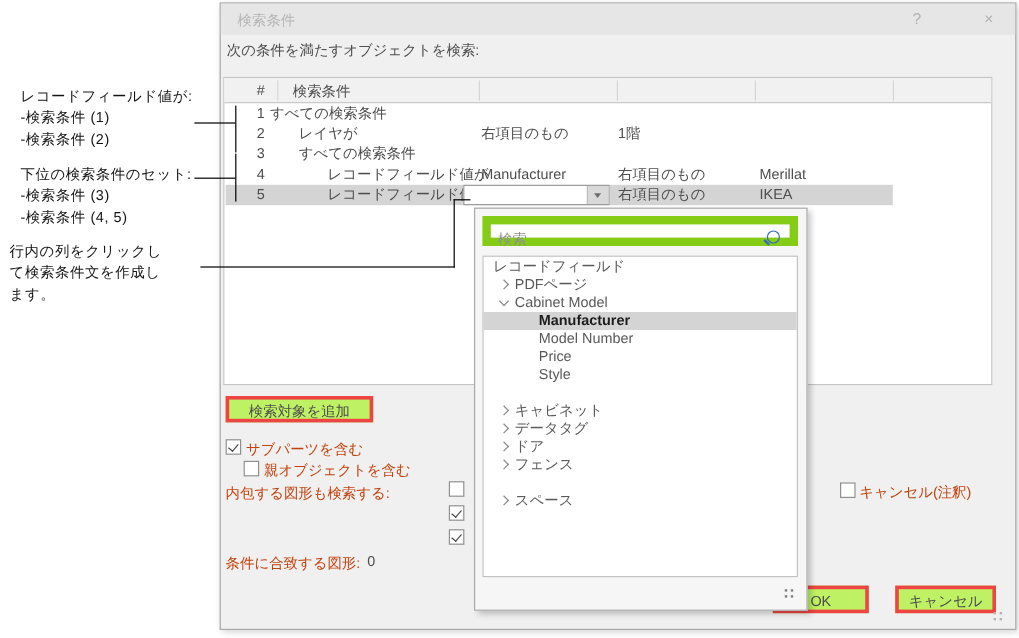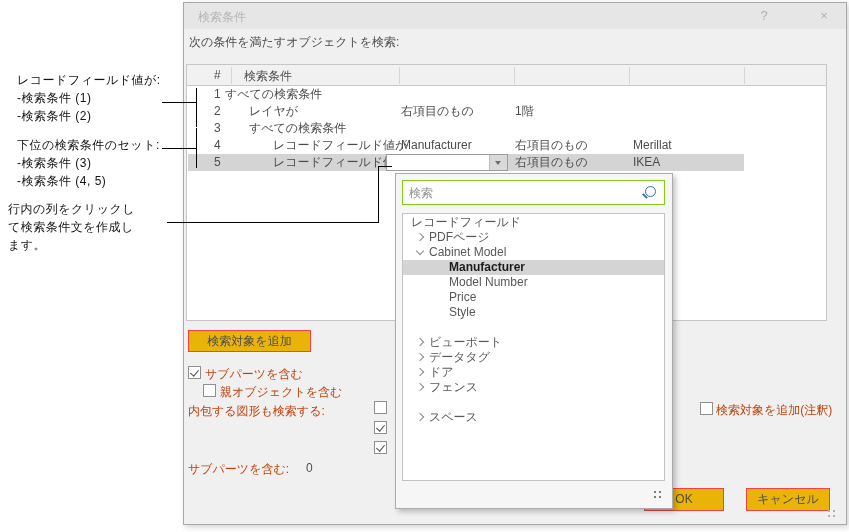--- a/index.html
+++ b/index.html
@@ -38,35 +38,35 @@
   .c3{left:213px}.c4{left:327px}.c5{left:445px}
   
   .combo{position:absolute;left:198px;top:0;width:122px;height:17px;background:#fff;
          border:1px solid #9c9c9c;box-sizing:border-box}
   .combobtn{position:absolute;right:0;top:0;width:17px;height:15px;background:#d9d9d9;
             border-left:1px solid #bdbdbd}
   .combobtn .arr{position:absolute;left:5px;top:6px;width:0;height:0;
             border-left:3px solid transparent;border-right:3px solid transparent;
             border-top:4px solid #6e6e6e}
   
-  .btn{position:absolute;height:22px;background:#eab308;border:1px solid #ef4444;
+  .btn{position:absolute;height:22px;background:#bef264;border:3px solid #ef4444;
        box-sizing:border-box;text-align:center;line-height:20px;color:#4d4d4d}
   
   .cb{position:absolute;width:13px;height:13px;background:#fff;border:1px solid #8f8f8f;
       box-sizing:border-box}
   .cb .tick{display:none}
   .cb.checked .tick{display:block;position:absolute;left:3px;top:1px;width:4px;height:7px;
       border-right:1.6px solid #4a4a4a;border-bottom:1.6px solid #4a4a4a;transform:rotate(40deg)}
   .cblabel{position:absolute;white-space:nowrap;color:#c2410c}
   
   .popup{position:absolute;left:395px;top:173px;width:278px;height:336px;background:#f6f6f6;
          border:1px solid #ababab;box-sizing:border-box;
          box-shadow:3px 3px 5px rgba(0,0,0,.22);z-index:10}
   .searchbox{position:absolute;left:6px;top:6px;width:263px;height:25px;background:#fff;
-         border:1px solid #84cc16;box-sizing:border-box}
+         border:7px solid #84cc16;box-sizing:border-box}
   .searchbox input{position:absolute;left:4px;top:2px;width:230px;height:18px;border:none;
          outline:none;font:12px "Liberation Sans","DejaVu Sans",sans-serif;color:#4d4d4d;background:transparent}
   .searchbox input::placeholder{color:#8f8f8f;opacity:1}
   .mag{position:absolute;right:8px;top:5px;width:9px;height:9px;border:1.6px solid #3a6db5;
        border-radius:50%}
   .mag:after{content:"";position:absolute;left:-4px;top:8px;width:6px;height:1.8px;
        background:#3a6db5;transform:rotate(45deg)}
   .plist{position:absolute;left:6px;top:39px;width:263px;height:268px;background:#fff;
        border:1px solid #c3c3c3;box-sizing:border-box;overflow:hidden}
   .pitem{position:absolute;left:0;width:261px;height:15px;line-height:15px;white-space:nowrap;
@@ -182,23 +182,23 @@
   <span class="cblabel" style="left:4px;top:400px">内包する図形も検索する:</span>
   <span class="cb" style="left:190px;top:398px"></span>
   <span class="cb checked" style="left:190px;top:418px">
       <span class="tick"></span>
     </span>
   <span class="cb checked" style="left:190px;top:438px">
       <span class="tick"></span>
     </span>
 
   <span class="cb" style="left:516px;top:399px"></span>
-  <span class="cblabel" style="left:532px;top:399px">検索対象を追加(注釈)</span>
-
-  <span class="cblabel" style="left:4px;top:458px">サブパーツを含む:</span>
+  <span class="cblabel" style="left:532px;top:399px">キャンセル(注釈)</span>
+
+  <span class="cblabel" style="left:4px;top:458px">条件に合致する図形:</span>
   <span class="statusnum" style="left:122px;top:458px">0</span>
 
   <div class="btn" style="left:460px;top:485px;width:80px;height:23px;line-height:21px">OK</div>
   <div class="btn" style="left:562px;top:485px;width:84px;height:23px;line-height:21px">キャンセル</div>
 
   <span class="grip light" style="left:644px;top:507px"></span>
 </div>
 
 <div class="popup">
   <div class="searchbox">
@@ -224,21 +224,21 @@
       <span class="lbl">Model Number</span>
     </div>
     <div class="pitem lv2" style="top:91px">
       <span class="lbl">Style</span>
     </div>
     <div class="pitem lv2" style="top:76px">
       <span class="lbl">Price</span>
     </div>
     <div class="pitem lv1" style="top:121px">
       <span class="chev r"></span>
-      <span class="lbl">ビューポート</span>
+      <span class="lbl">キャビネット</span>
     </div>
     <div class="pitem lv1" style="top:136px">
       <span class="chev r"></span>
       <span class="lbl">データタグ</span>
     </div>
     <div class="pitem lv1" style="top:151px">
       <span class="chev r"></span>
       <span class="lbl">ドア</span>
     </div>
     <div class="pitem lv1" style="top:166px">

